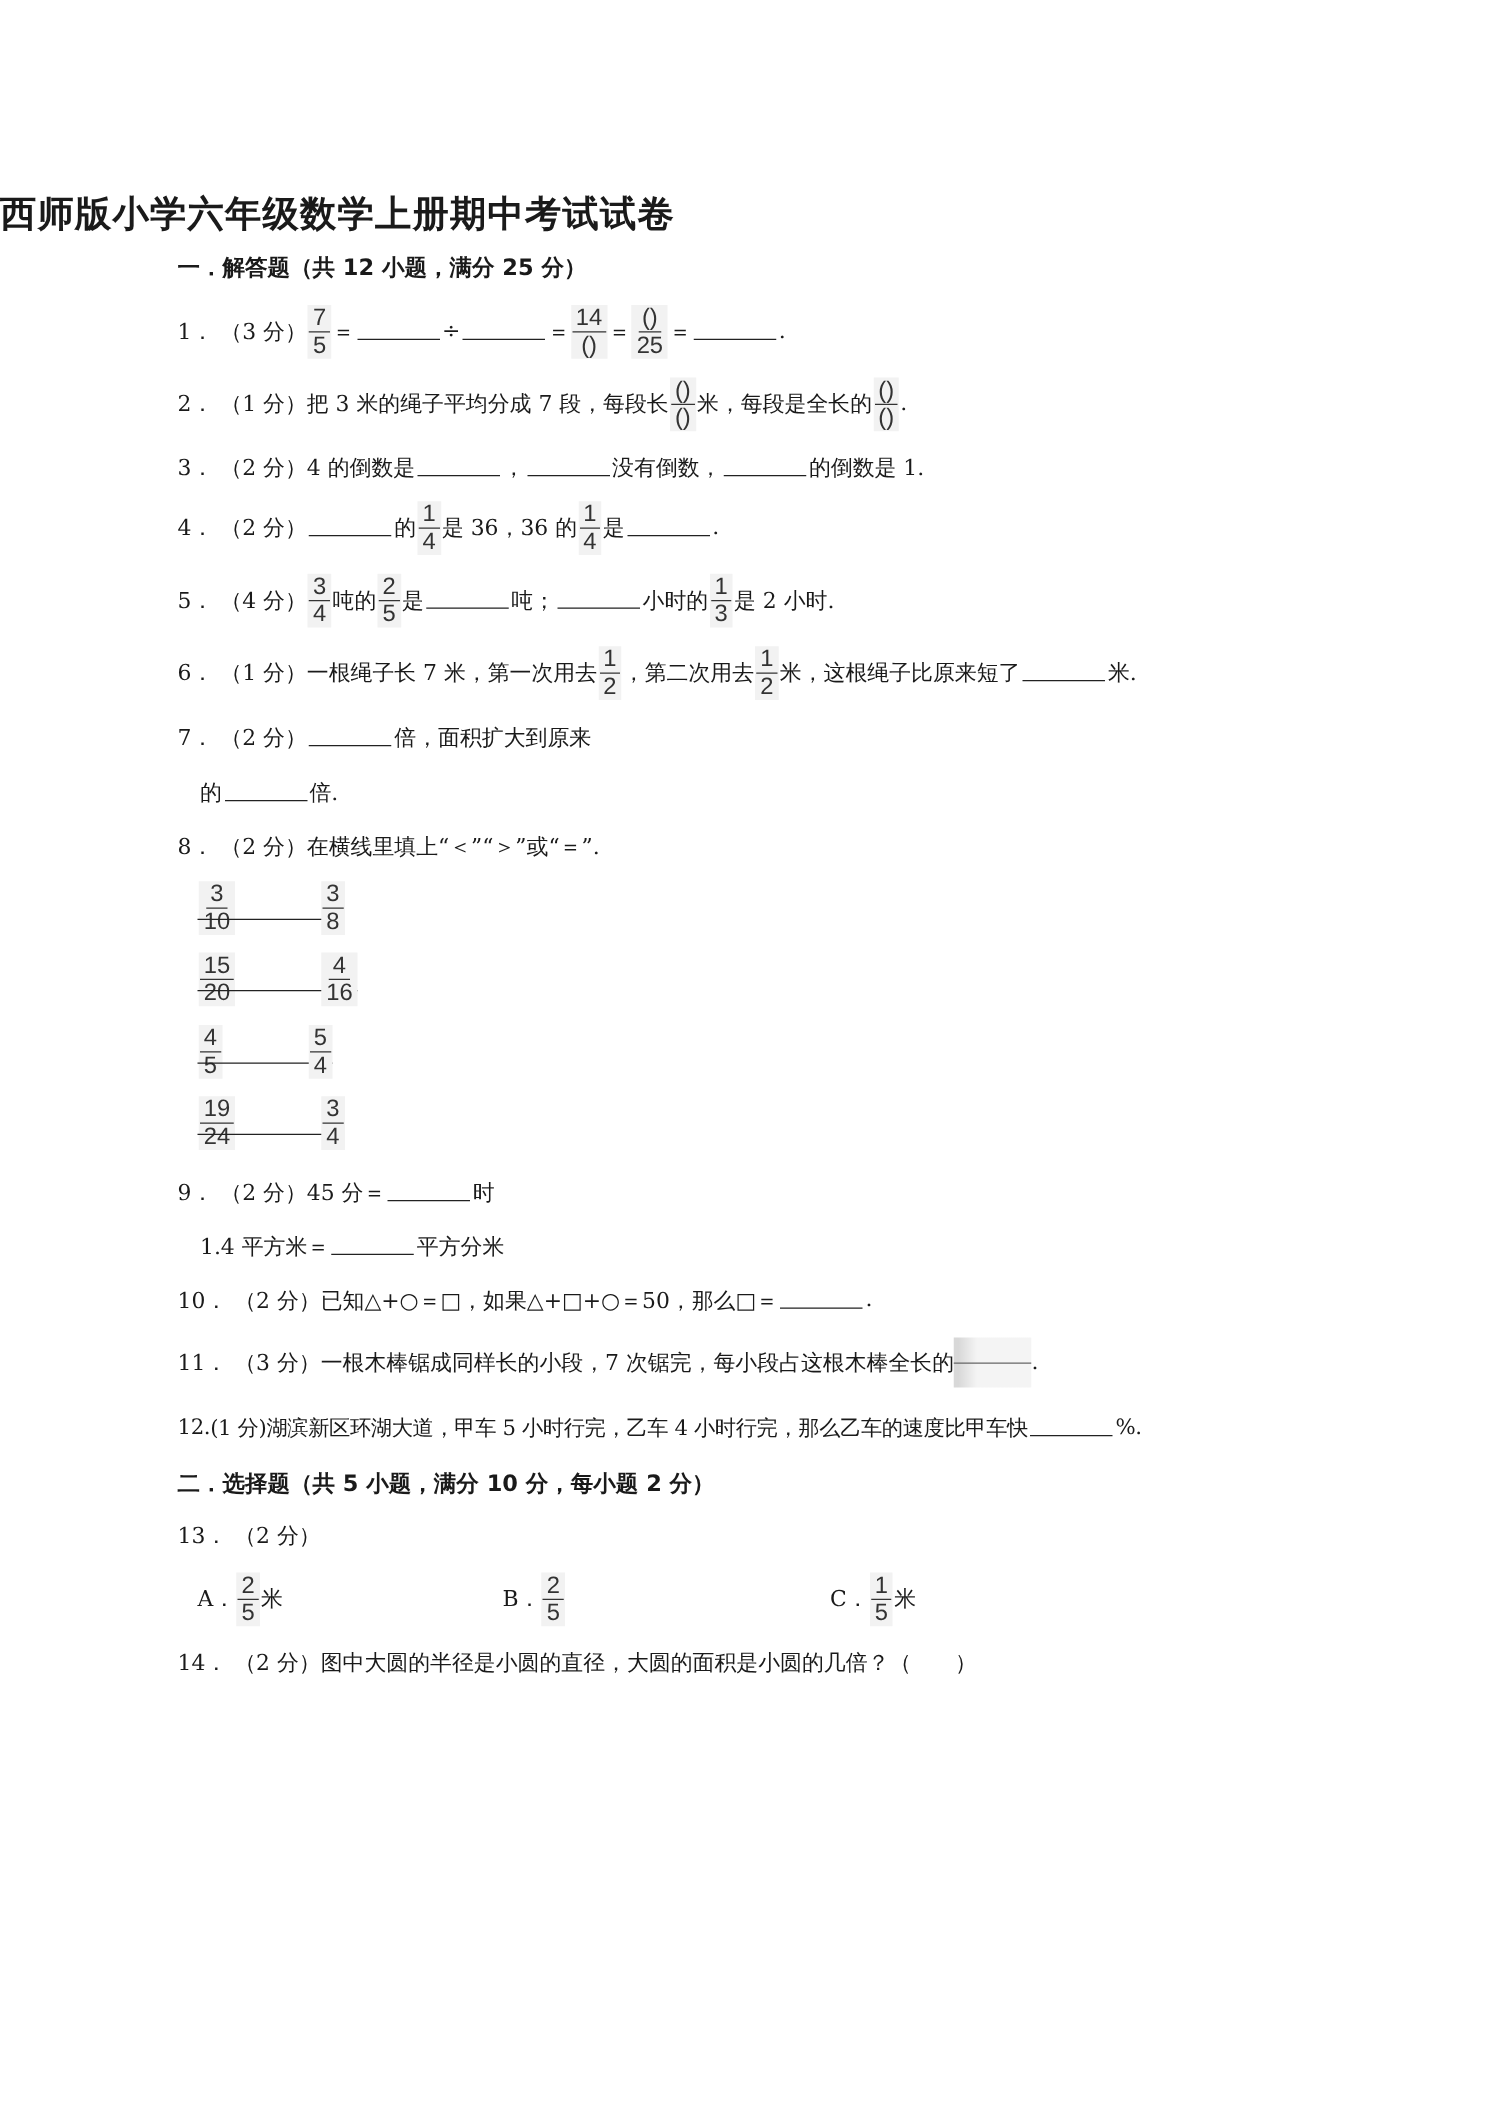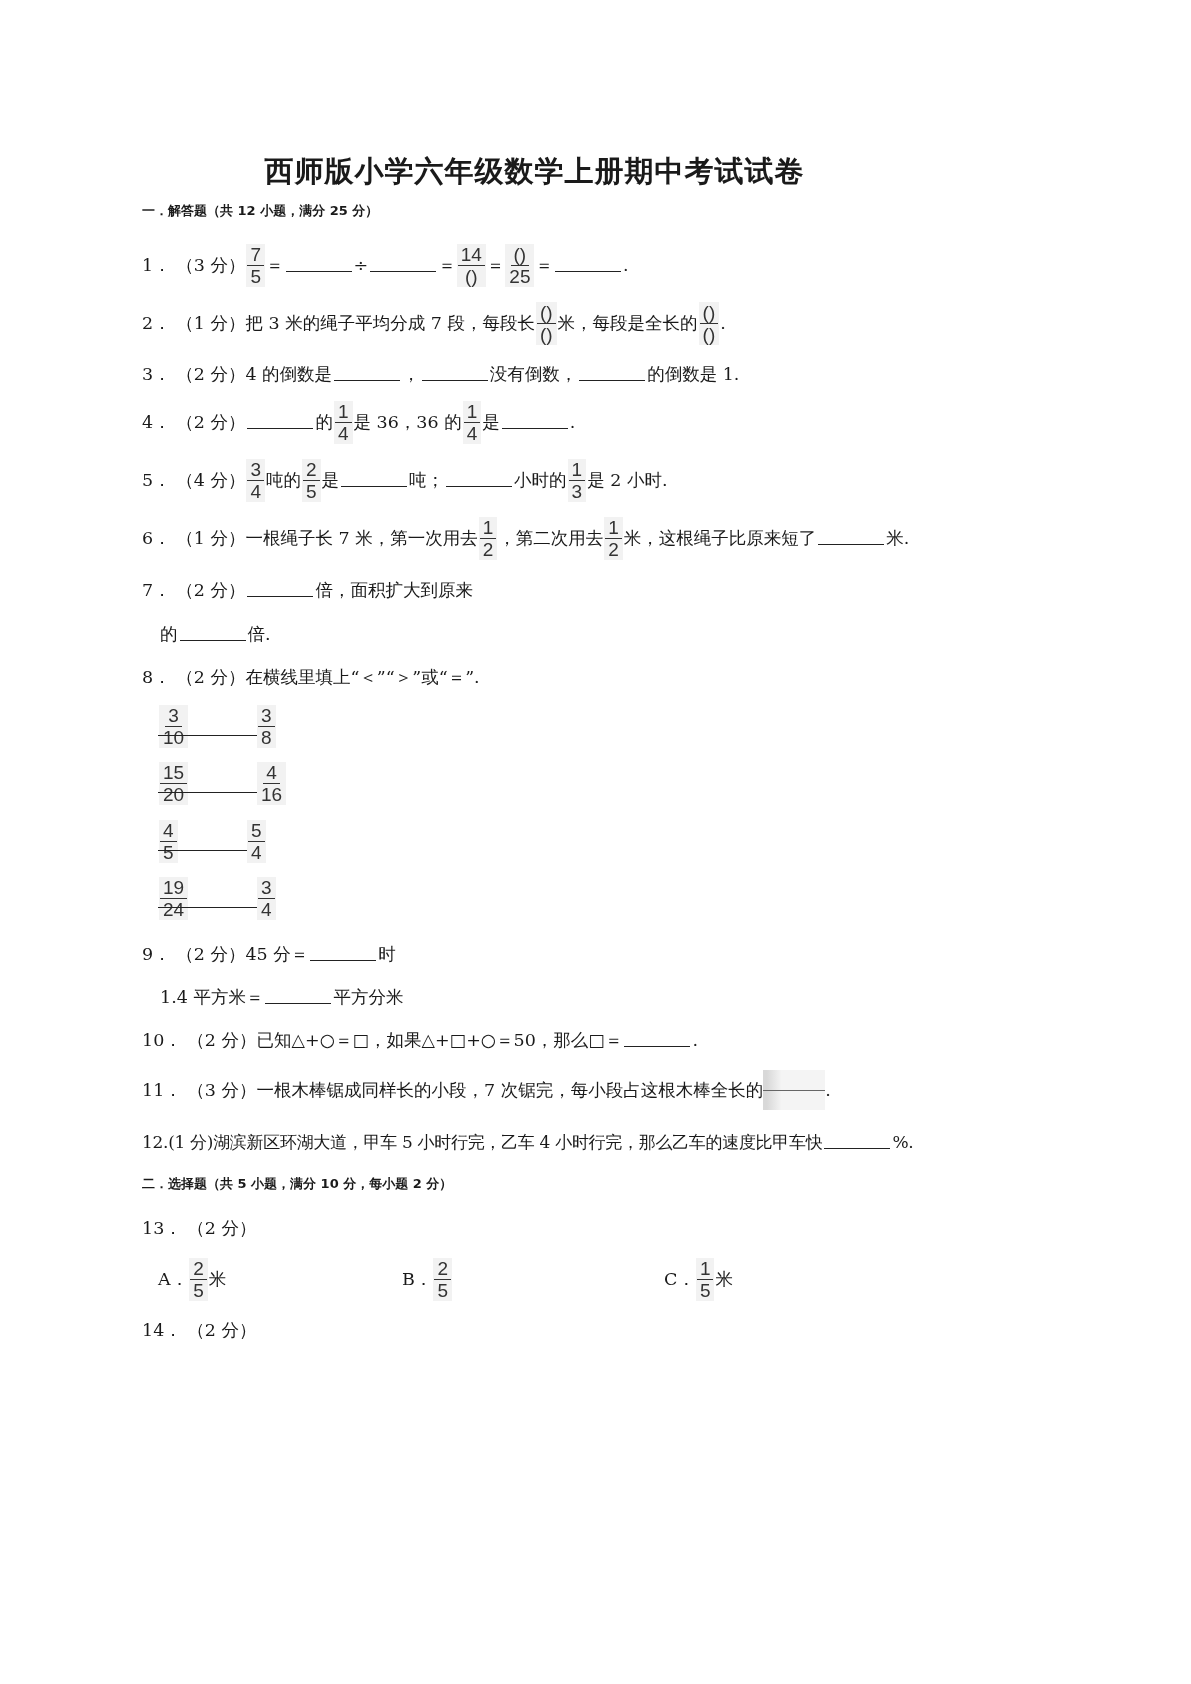--- a/index.html
+++ b/index.html
@@ -3,26 +3,26 @@
   <meta charset="utf-8">
   <style>
     html, body { margin: 0; padding: 0; background: #ffffff; }
     body {
       width: 1191px; height: 1684px; position: relative; overflow: hidden;
       font-family: "DejaVu Serif", "Liberation Serif", serif;
       color: #1a1a1a;
     }
     .title {
       position: absolute; left: 0; width: 1069px; top: 152px;
-      text-align: center; font-size: 29px; font-weight: bold;
+      text-align: left; font-size: 29px; font-weight: bold;
       font-family: Liberation Sans, sans-serif;
       letter-spacing: 1px;
     }
     .section {
-      position: absolute; left: 142px; font-size: 13px; font-weight: bold;
+      position: absolute; left: 142px; font-size: 18px; font-weight: bold;
       font-family: "DejaVu Sans", "Liberation Sans", sans-serif;
     }
     .line {
       position: absolute; left: 142px; font-size: 17.5px; white-space: nowrap;
       display: flex; align-items: center; height: 44px;
     }
     .line.indent { left: 160px; }
     .blank {
       display: inline-block; width: 66px; border-bottom: 1.3px solid #222;
       height: 1px; vertical-align: baseline; margin: 0 2px; position: relative; top: 6px;
@@ -301,13 +301,14 @@
         <span class="n">1</span>
         <span class="d">5</span>
       </span>
     <span>米</span>
   </div>
 </div>
 
 <div class="line" style="top:1308px">
   <span>14．</span>&nbsp;
   <span>（2 分）</span>
+  <span>图中大圆的半径是小圆的直径，大圆的面积是小圆的几倍？（　　）</span>
 </div>
 
 </body></html>

